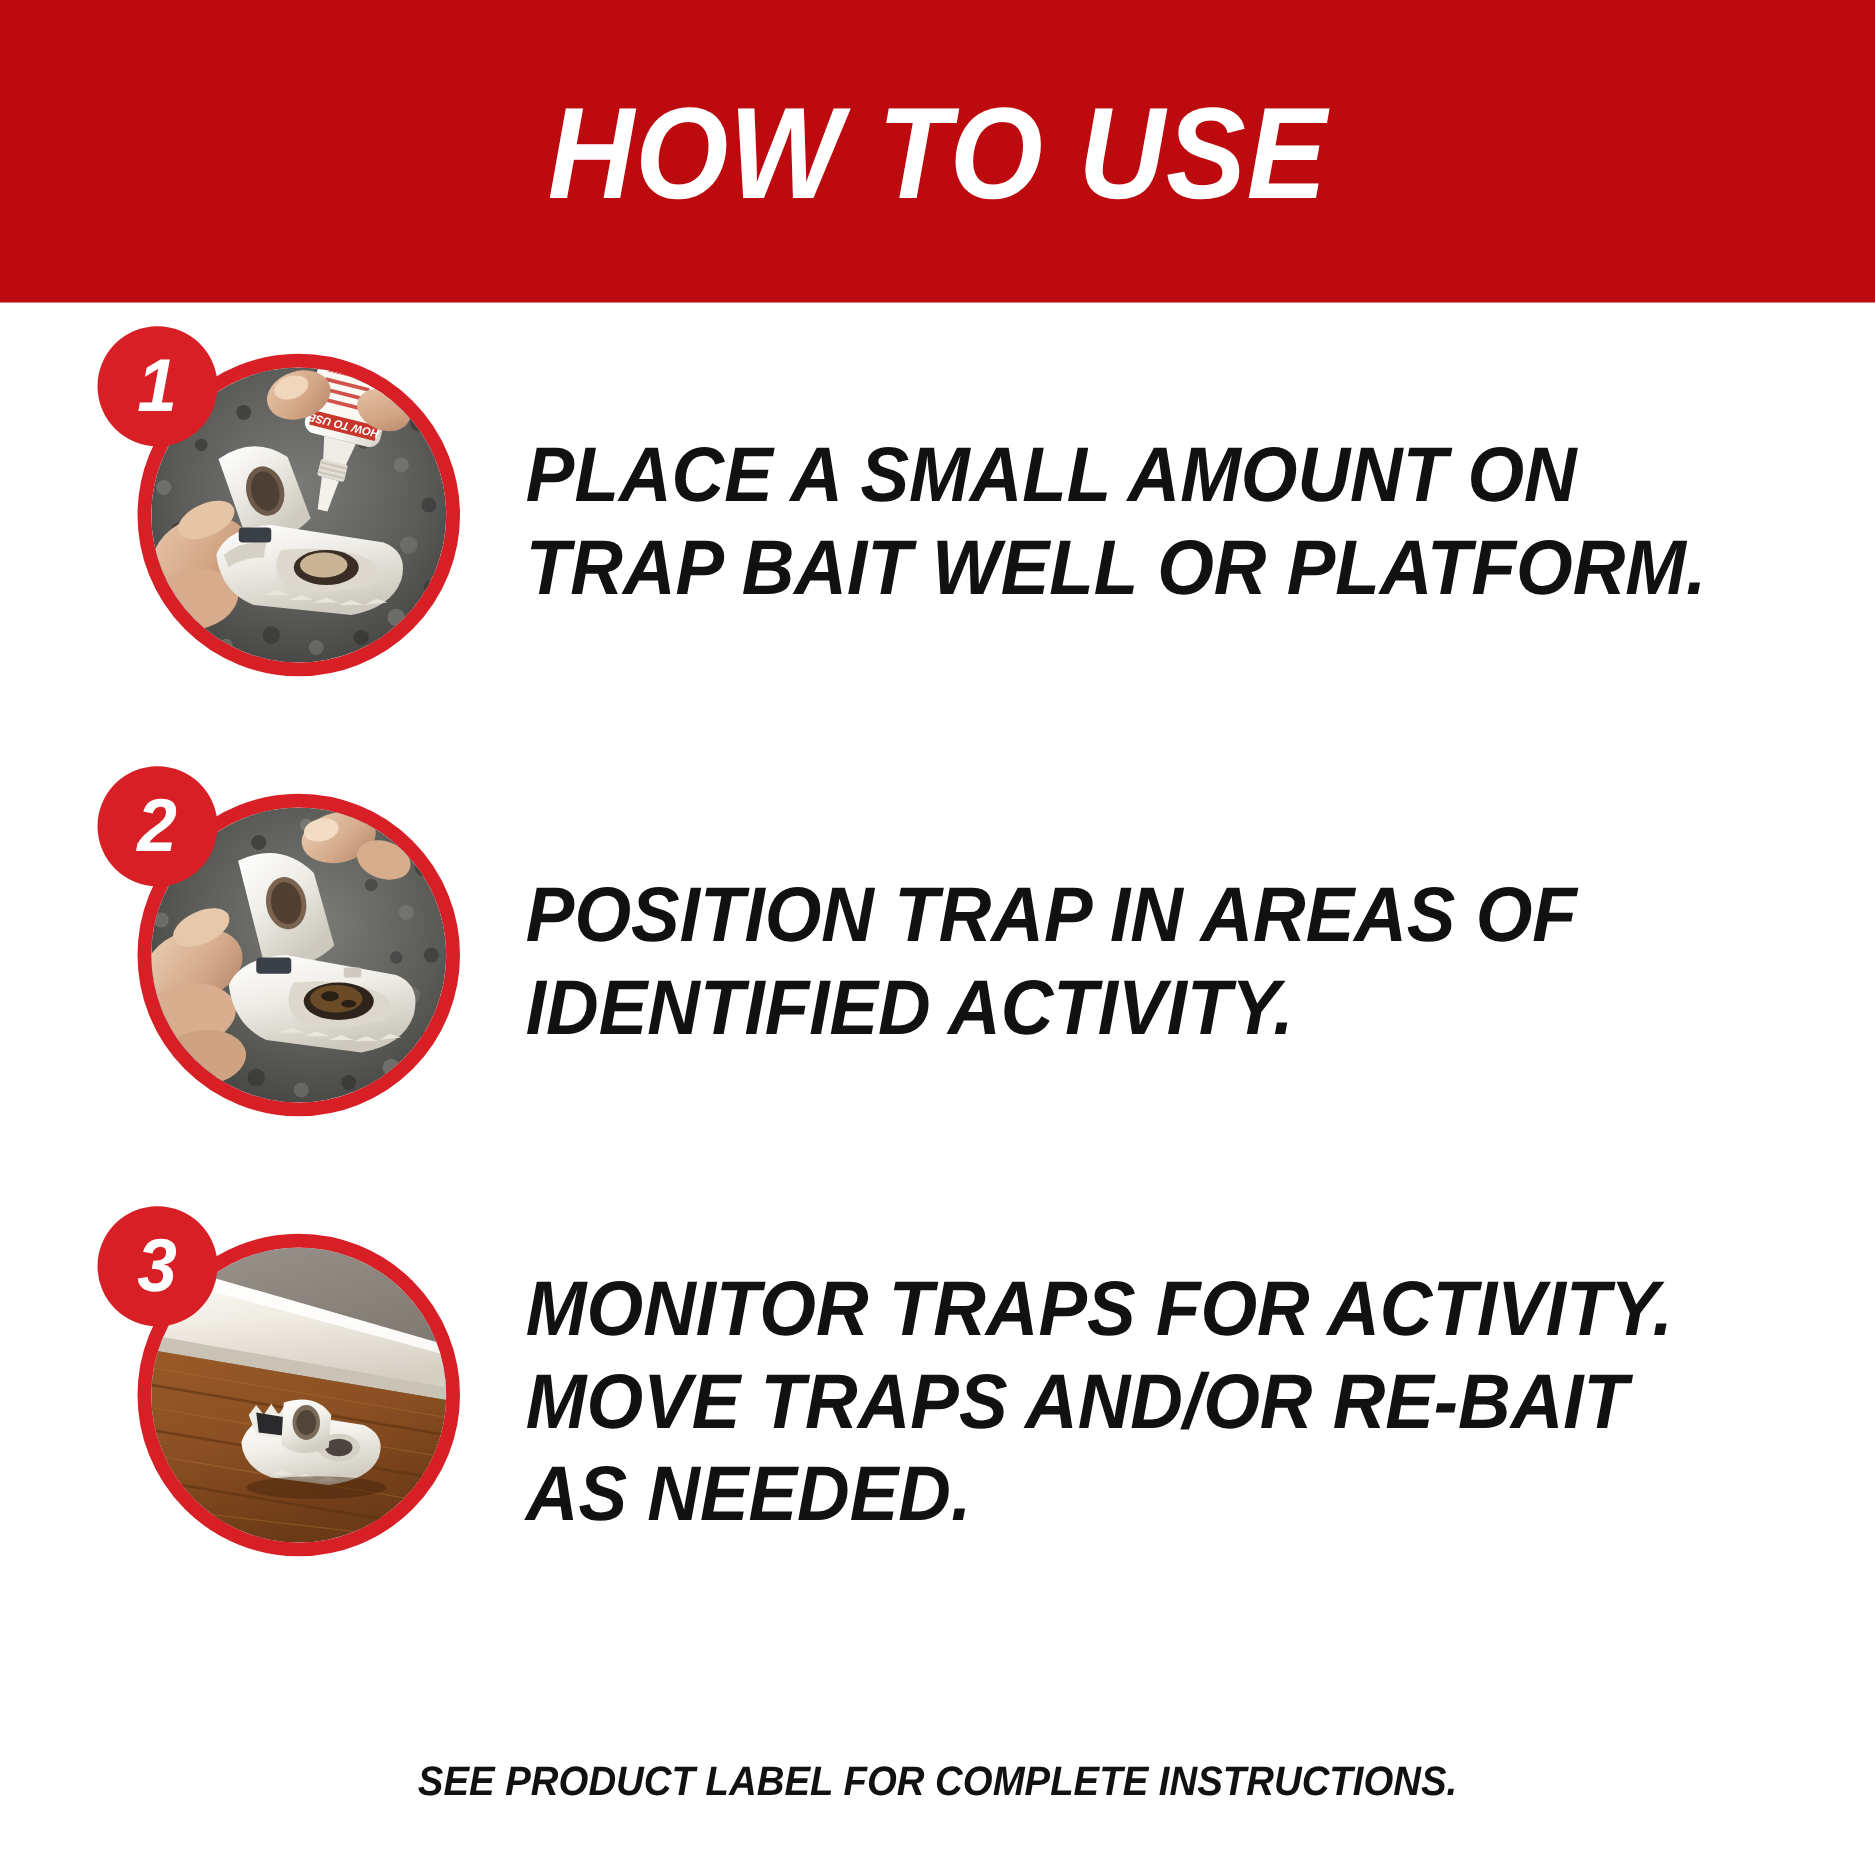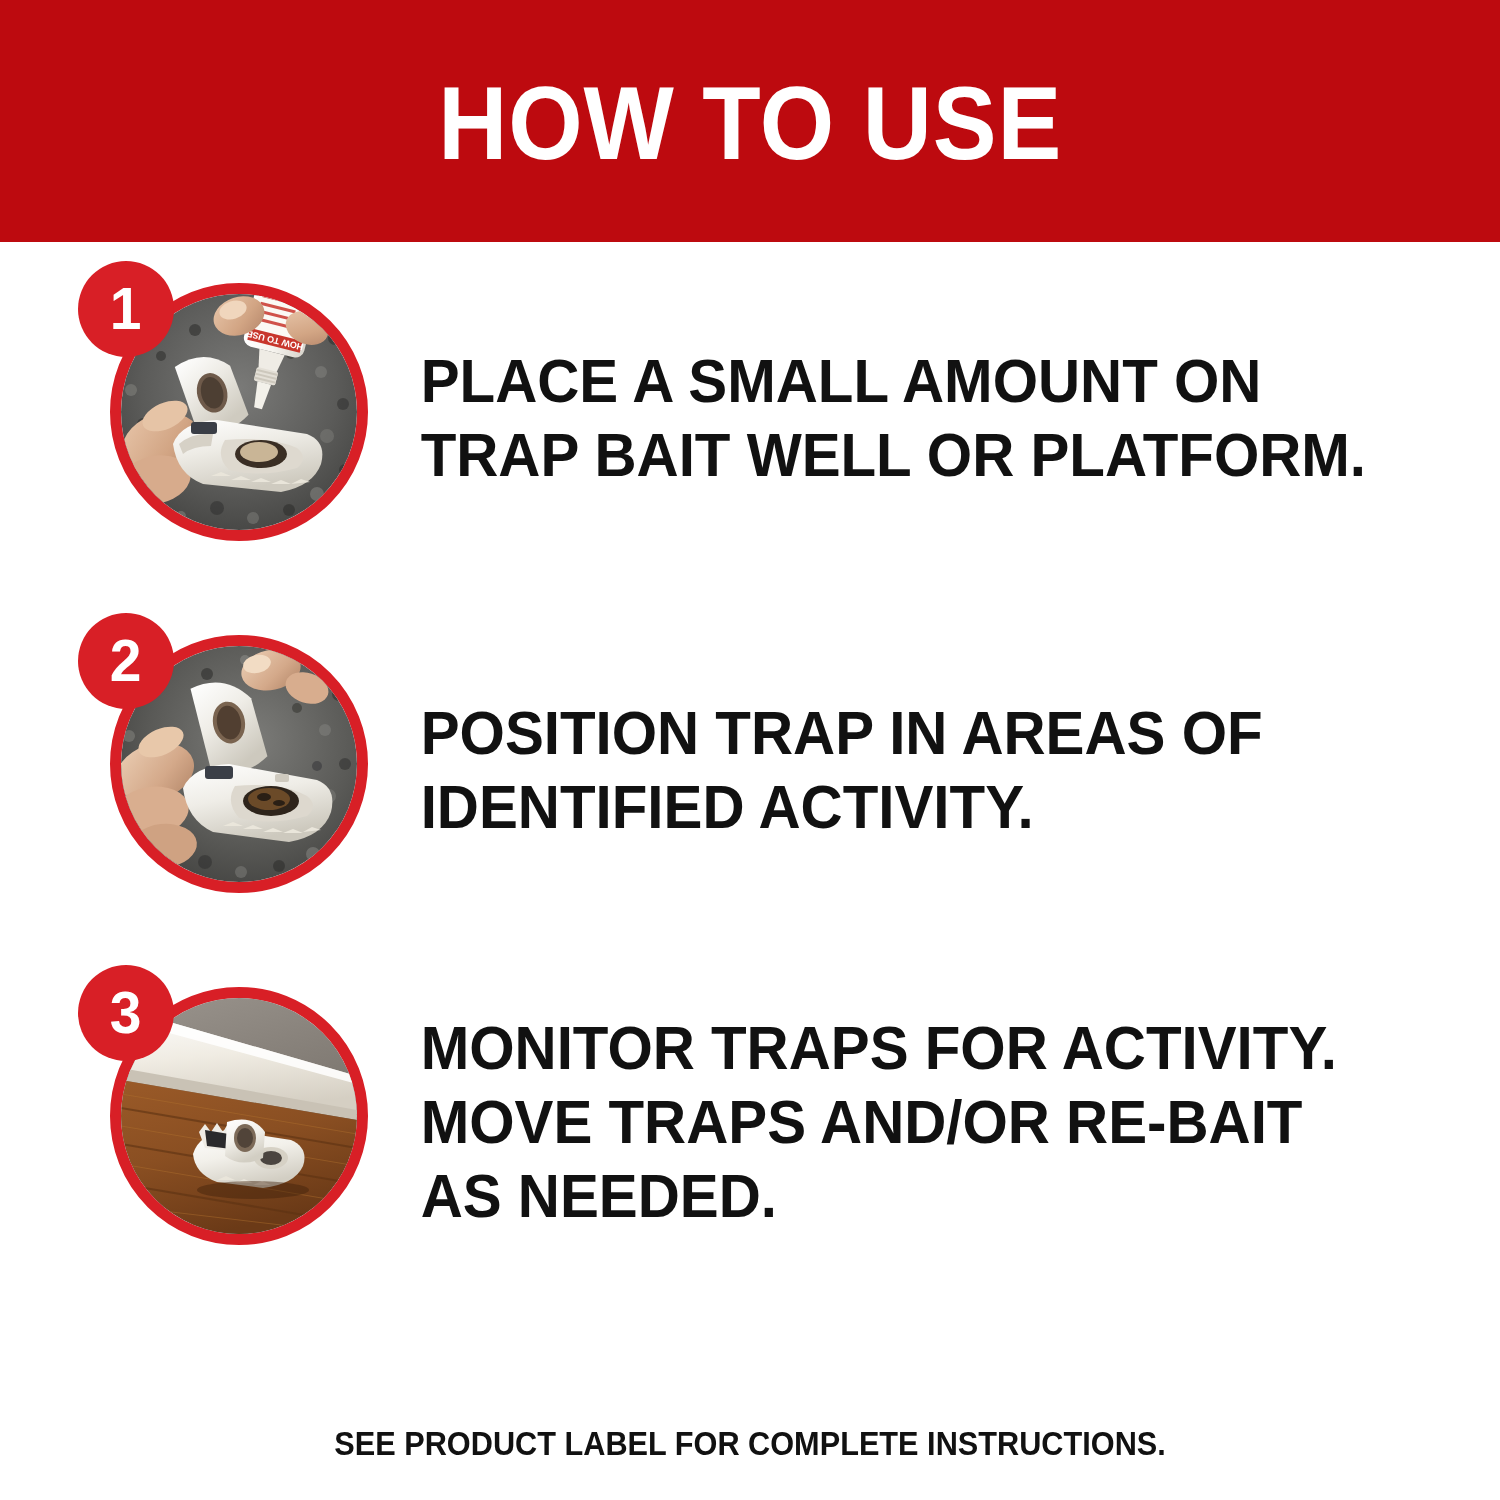--- a/index.html
+++ b/index.html
@@ -2,21 +2,21 @@
 <html><head>
 <meta charset="utf-8">
 <style>
   * { margin:0; padding:0; box-sizing:border-box; }
   html, body {
     width:1500px; height:1500px;
     background:#ffffff;
     font-family:"Liberation Sans", sans-serif;
     overflow:hidden;
   }
-  .page { position:relative; width:1424px; height:1500px; background:#fff; }
+  .page { position:relative; width:1424px; height:1500px; background:#fff;font-style:italic; }
 
   
   .header-band {
     position:absolute; left:0; top:0;
     width:1500px; height:242px;
     background:#bd0a0f;
     display:flex; align-items:center; justify-content:center;
   }
   .header-title {
     color:#ffffff;
@@ -97,21 +97,20 @@
   .step-1 { height:352px; }
   .step-2 { height:352px; }
   .step-3 { height:352px; }
 
   
   .footer {
     position:absolute;
     left:0; top:1405px;
     width:1500px;
     text-align:center;
-    margin-top:19px;
   }
   .footer-text {
     display:inline-block;
     color:#111111;
     font-family:"Liberation Sans Narrow","Liberation Sans",sans-serif;
     font-weight:bold;
     font-size:33px;
     line-height:40px;
     transform:scaleX(0.93);
   }

